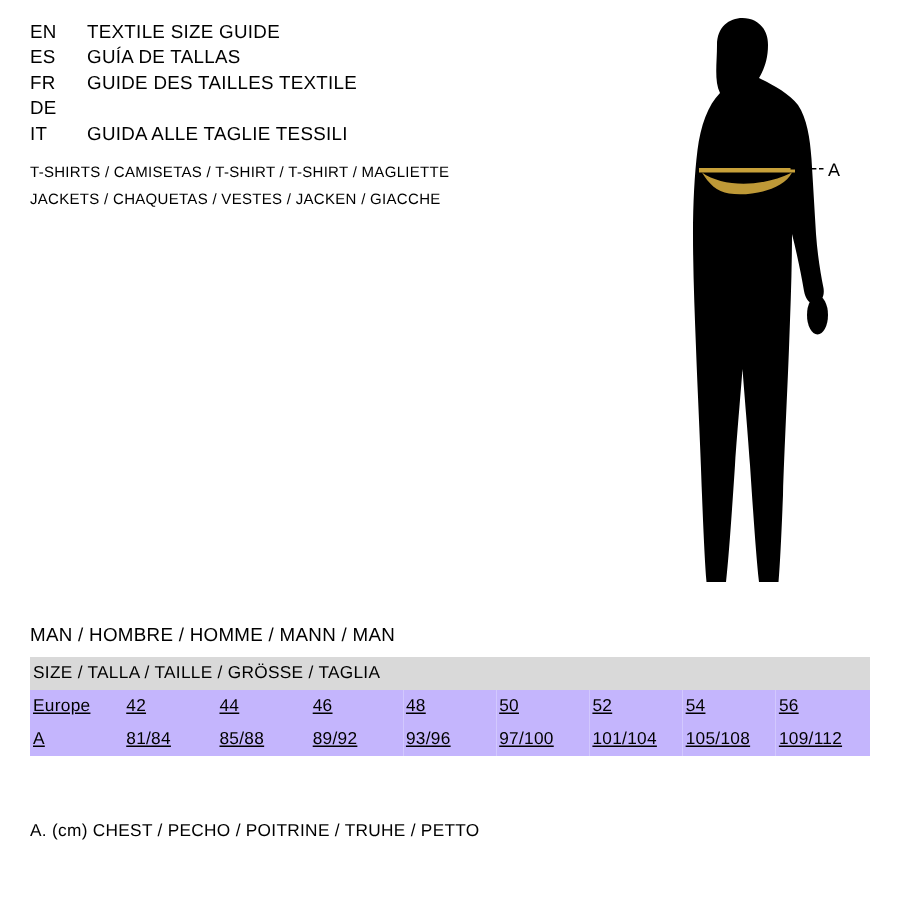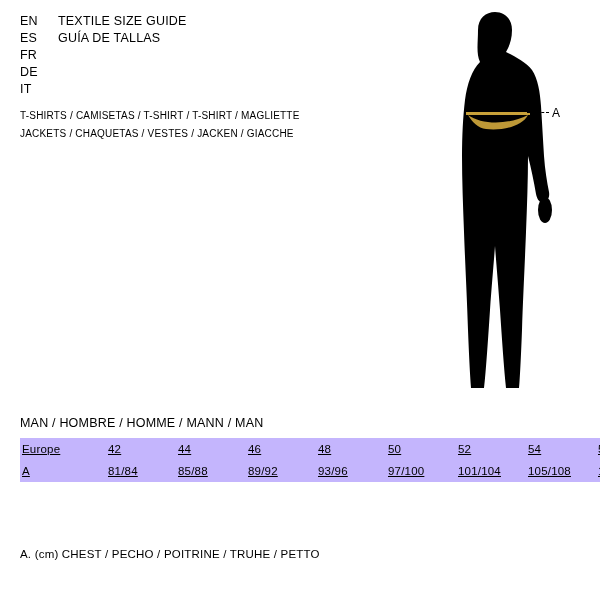--- a/index.html
+++ b/index.html
@@ -145,26 +145,28 @@
     <div class="lang-row">
       <span class="lang-code">EN</span>
       <span class="lang-text">TEXTILE SIZE GUIDE</span>
     </div>
     <div class="lang-row">
       <span class="lang-code">ES</span>
       <span class="lang-text">GUÍA DE TALLAS</span>
     </div>
     <div class="lang-row">
       <span class="lang-code">FR</span>
+      <span class="lang-text">GUIDE DES TAILLES TEXTILE</span>
     </div>
     <div class="lang-row">
       <span class="lang-code">DE</span>
     </div>
     <div class="lang-row">
       <span class="lang-code">IT</span>
+      <span class="lang-text">GUIDA ALLE TAGLIE TESSILI</span>
     </div>
   </div>
 
   <div class="cat-block">
     <div class="cat-line">T-SHIRTS / CAMISETAS / T-SHIRT / T-SHIRT / MAGLIETTE</div>
     <div class="cat-line">JACKETS / CHAQUETAS / VESTES / JACKEN / GIACCHE</div>
   </div>
 
   <div class="figure">
     <svg width="180" height="390" viewBox="0 0 180 390" xmlns="http://www.w3.org/2000/svg">
@@ -205,20 +207,23 @@
       <rect x="56" y="102" width="64" height="3" fill="#c8a13a"></rect>
     </svg>
   </div>
   <div class="measure-dashes"></div>
   <div class="measure-label">A</div>
 
   <div class="table-wrap">
     <div class="man-title">MAN / HOMBRE / HOMME / MANN / MAN</div>
     <table class="sizes">
       <tbody>
+          <tr class="head-row">
+        <td class="label-col" colspan="9">SIZE / TALLA / TAILLE / GRÖSSE / TAGLIA</td>
+      </tr>
       <tr class="plain-row">
         <td class="label-col">Europe</td>
         <td class="val-col">42</td>
         <td class="val-col">44</td>
         <td class="val-col">46</td>
         <td class="val-col">48</td>
         <td class="val-col">50</td>
         <td class="val-col">52</td>
         <td class="val-col">54</td>
         <td class="val-col">56</td>

